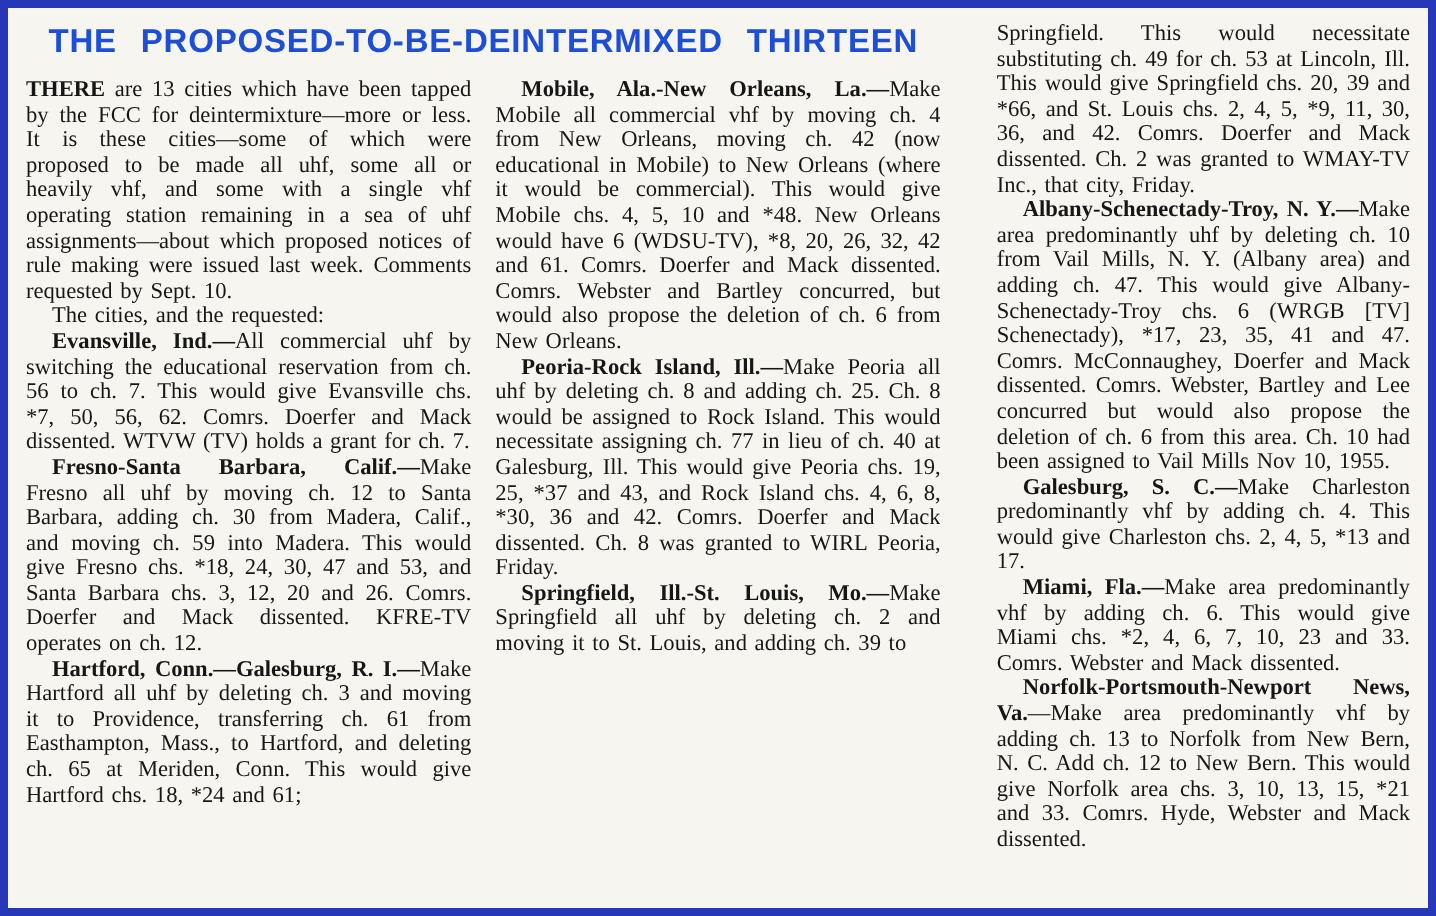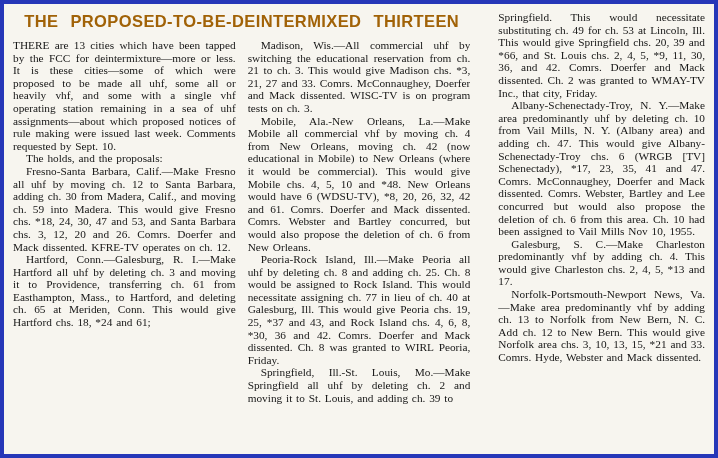--- a/index.html
+++ b/index.html
@@ -24,58 +24,59 @@
   }
   .article-title {
     grid-column: 1 / 3;
     grid-row: 1;
     text-align: center;
     font-family: "Liberation Sans", sans-serif;
     font-weight: bold;
     font-size: 16.5px;
     letter-spacing: 0.4px;
     word-spacing: 7px;
-    color: #a16207;
+    color: #1d4ed8;
     padding: 3px 0 8px 0;
     white-space: nowrap;
   }
   .col {
     font-size: 11.3px;
     line-height: 12.6px;
     text-align: justify;
     overflow: hidden;
   }
   .col-1 { grid-column: 1; grid-row: 2; }
   .col-2 { grid-column: 2; grid-row: 2; }
   .col-3 { grid-column: 3; grid-row: 1 / 3; padding-top: 2px; margin-left: 16px; }
   .para { margin: 0; word-spacing: 1px; }
   .para.indent { text-indent: 13px; }
-  .lead { font-weight: normal; }
+  .lead { font-weight: bold; }
 </style>
 </head>
 <body>
 
 <div class="page">
 
   <div class="article-title">THE PROPOSED-TO-BE-DEINTERMIXED THIRTEEN</div>
 
   <div class="col col-1">
     <p class="para"><b class="lead">THERE</b><span> are 13 cities which have been tapped by the FCC for deintermixture—more or less. It is these cities—some of which were proposed to be made all uhf, some all or heavily vhf, and some with a single vhf operating station remaining in a sea of uhf assignments—about which proposed notices of rule making were issued last week. Comments requested by Sept. 10.</span></p>
-    <p class="para indent"><span>The holds, and the proposals:</span></p>
+    <p class="para indent"><span>The cities, and the requested:</span></p>
+    <p class="para indent"><b class="lead">Evansville, Ind.—</b><span>All commercial uhf by switching the educational reservation from ch. 56 to ch. 7. This would give Evansville chs. *7, 50, 56, 62. Comrs. Doerfer and Mack dissented. WTVW (TV) holds a grant for ch. 7.</span></p>
     <p class="para indent"><b class="lead">Fresno-Santa Barbara, Calif.—</b><span>Make Fresno all uhf by moving ch. 12 to Santa Barbara, adding ch. 30 from Madera, Calif., and moving ch. 59 into Madera. This would give Fresno chs. *18, 24, 30, 47 and 53, and Santa Barbara chs. 3, 12, 20 and 26. Comrs. Doerfer and Mack dissented. KFRE-TV operates on ch. 12.</span></p>
     <p class="para indent"><b class="lead">Hartford, Conn.—Galesburg, R. I.—</b><span>Make Hartford all uhf by deleting ch. 3 and moving it to Providence, transferring ch. 61 from Easthampton, Mass., to Hartford, and deleting ch. 65 at Meriden, Conn. This would give Hartford chs. 18, *24 and 61;</span></p>
   </div>
 
   <div class="col col-2">
-    <p class="para indent"><b class="lead">Madison, Wis.—</b><span>All commercial uhf by switching the educational reservation from ch. 21 to ch. 3. This would give Madison chs. *3, 21, 27 and 33. Comrs. McConnaughey, Doerfer and Mack dissented. WISC-TV is on program tests on ch. 3.</span></p>
     <p class="para indent"><b class="lead">Mobile, Ala.-New Orleans, La.—</b><span>Make Mobile all commercial vhf by moving ch. 4 from New Orleans, moving ch. 42 (now educational in Mobile) to New Orleans (where it would be commercial). This would give Mobile chs. 4, 5, 10 and *48. New Orleans would have 6 (WDSU-TV), *8, 20, 26, 32, 42 and 61. Comrs. Doerfer and Mack dissented. Comrs. Webster and Bartley concurred, but would also propose the deletion of ch. 6 from New Orleans.</span></p>
     <p class="para indent"><b class="lead">Peoria-Rock Island, Ill.—</b><span>Make Peoria all uhf by deleting ch. 8 and adding ch. 25. Ch. 8 would be assigned to Rock Island. This would necessitate assigning ch. 77 in lieu of ch. 40 at Galesburg, Ill. This would give Peoria chs. 19, 25, *37 and 43, and Rock Island chs. 4, 6, 8, *30, 36 and 42. Comrs. Doerfer and Mack dissented. Ch. 8 was granted to WIRL Peoria, Friday.</span></p>
     <p class="para indent"><b class="lead">Springfield, Ill.-St. Louis, Mo.—</b><span>Make Springfield all uhf by deleting ch. 2 and moving it to St. Louis, and adding ch. 39 to</span></p>
   </div>
 
   <div class="col col-3">
     <p class="para"><span>Springfield. This would necessitate substituting ch. 49 for ch. 53 at Lincoln, Ill. This would give Springfield chs. 20, 39 and *66, and St. Louis chs. 2, 4, 5, *9, 11, 30, 36, and 42. Comrs. Doerfer and Mack dissented. Ch. 2 was granted to WMAY-TV Inc., that city, Friday.</span></p>
     <p class="para indent"><b class="lead">Albany-Schenectady-Troy, N. Y.—</b><span>Make area predominantly uhf by deleting ch. 10 from Vail Mills, N. Y. (Albany area) and adding ch. 47. This would give Albany-Schenectady-Troy chs. 6 (WRGB [TV] Schenectady), *17, 23, 35, 41 and 47. Comrs. McConnaughey, Doerfer and Mack dissented. Comrs. Webster, Bartley and Lee concurred but would also propose the deletion of ch. 6 from this area. Ch. 10 had been assigned to Vail Mills Nov 10, 1955.</span></p>
     <p class="para indent"><b class="lead">Galesburg, S. C.—</b><span>Make Charleston predominantly vhf by adding ch. 4. This would give Charleston chs. 2, 4, 5, *13 and 17.</span></p>
+    <p class="para indent"><b class="lead">Miami, Fla.—</b><span>Make area predominantly vhf by adding ch. 6. This would give Miami chs. *2, 4, 6, 7, 10, 23 and 33. Comrs. Webster and Mack dissented.</span></p>
     <p class="para indent"><b class="lead">Norfolk-Portsmouth-Newport News, Va.</b><span>—Make area predominantly vhf by adding ch. 13 to Norfolk from New Bern, N. C. Add ch. 12 to New Bern. This would give Norfolk area chs. 3, 10, 13, 15, *21 and 33. Comrs. Hyde, Webster and Mack dissented.</span></p>
   </div>
 
 </div>
 
 </body></html>

